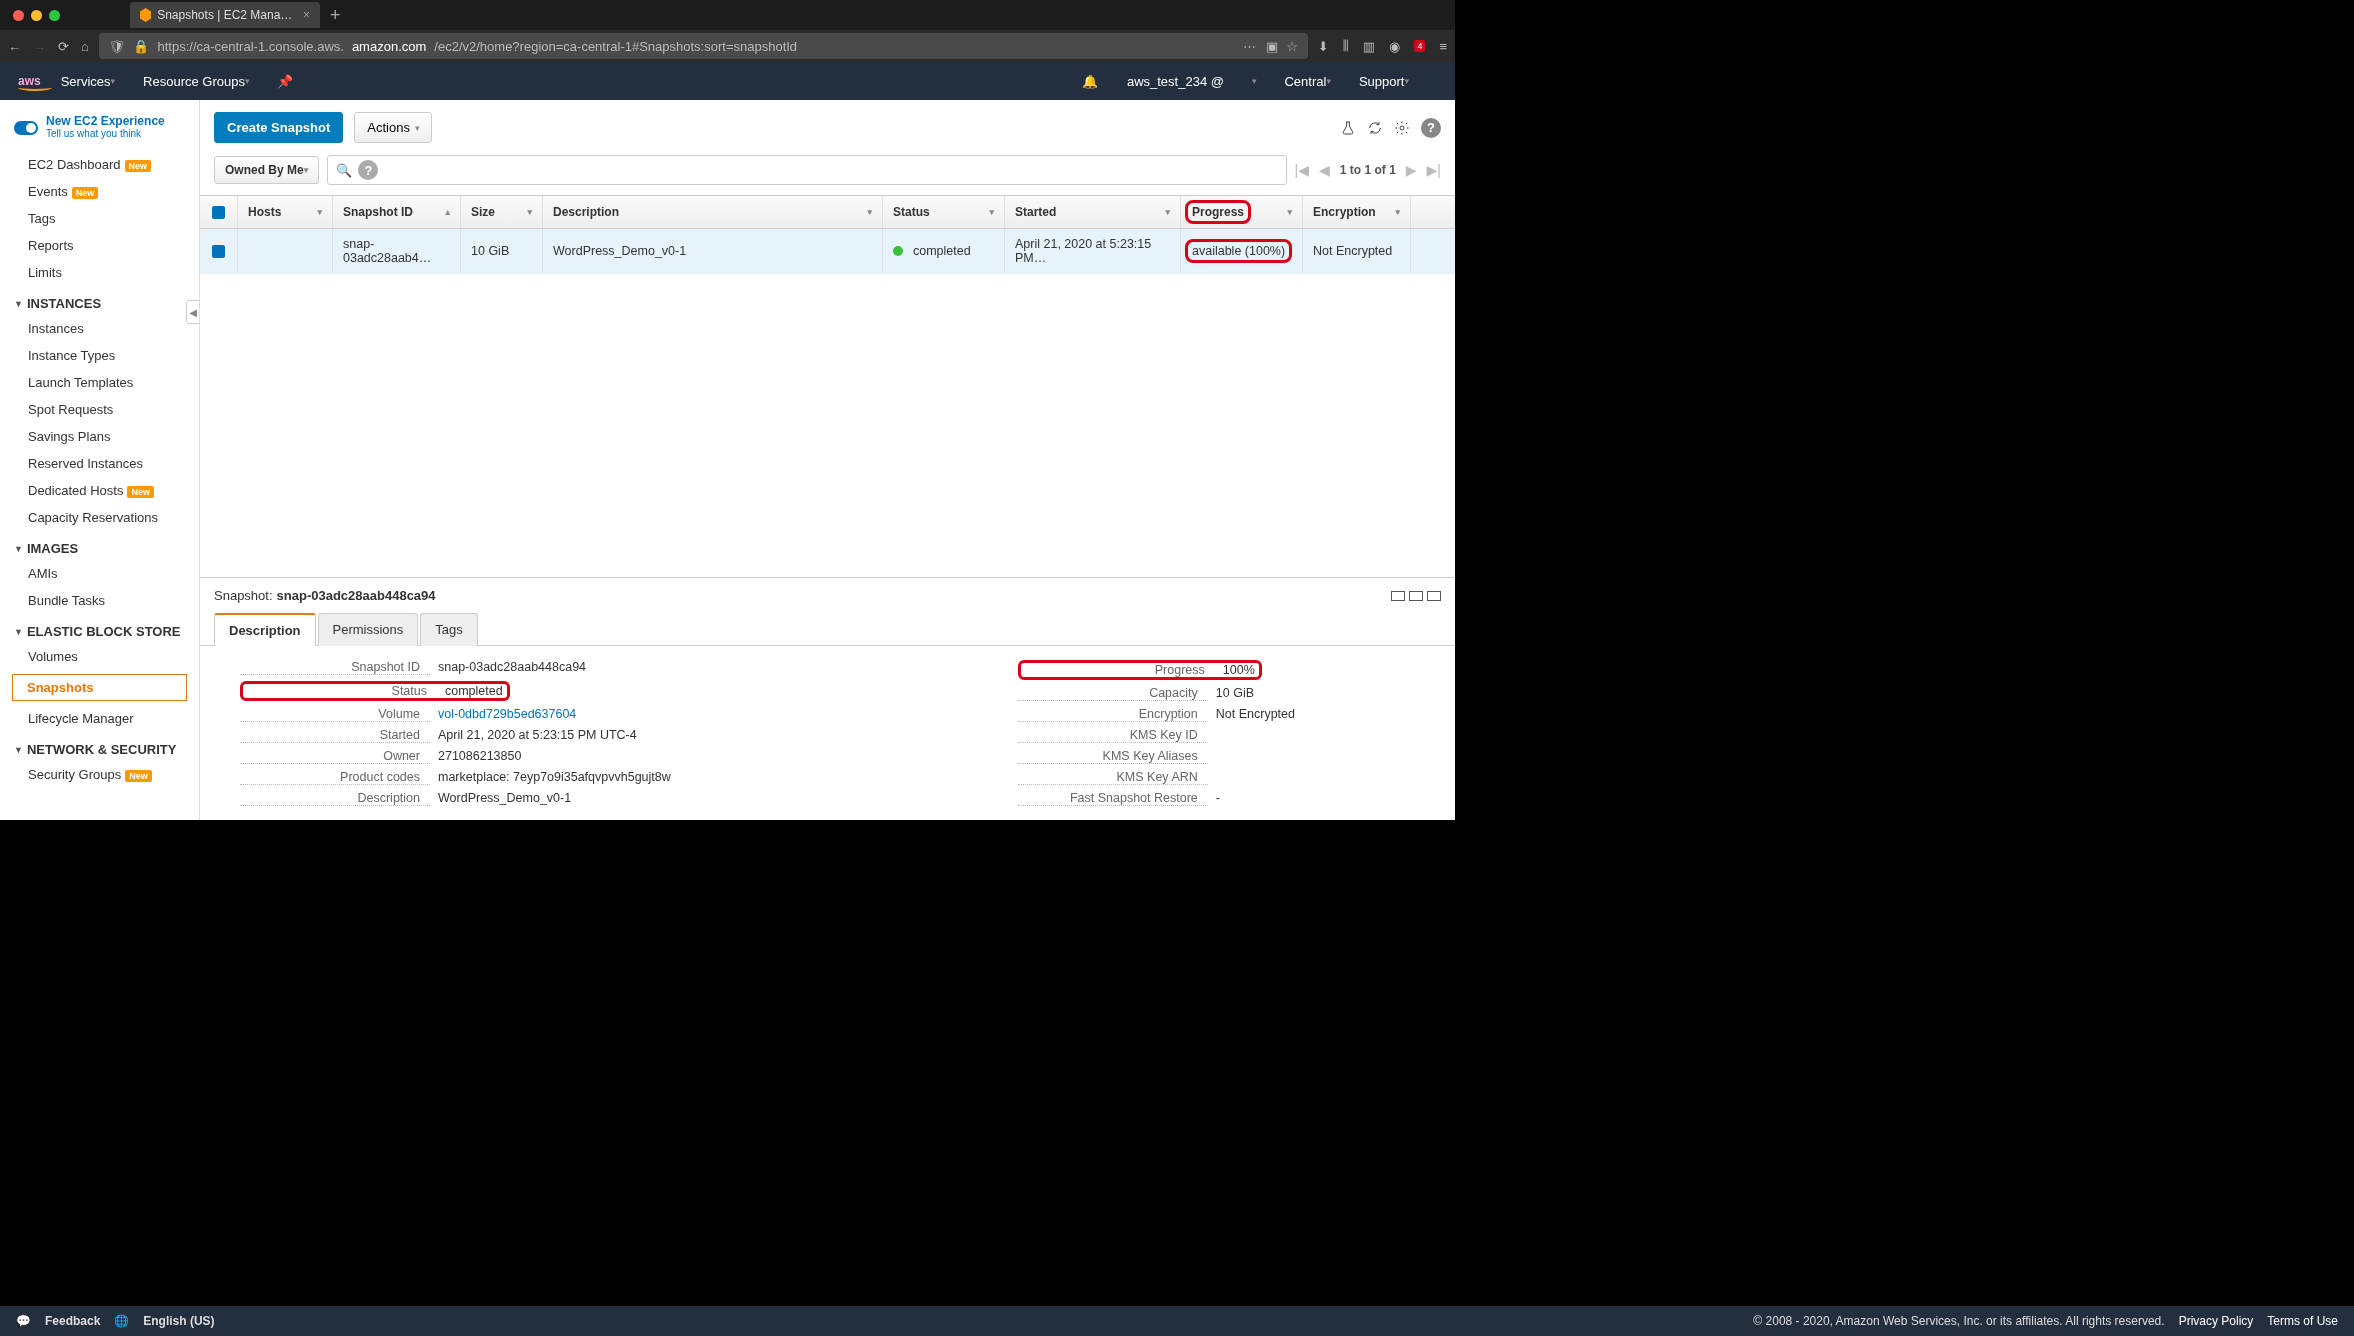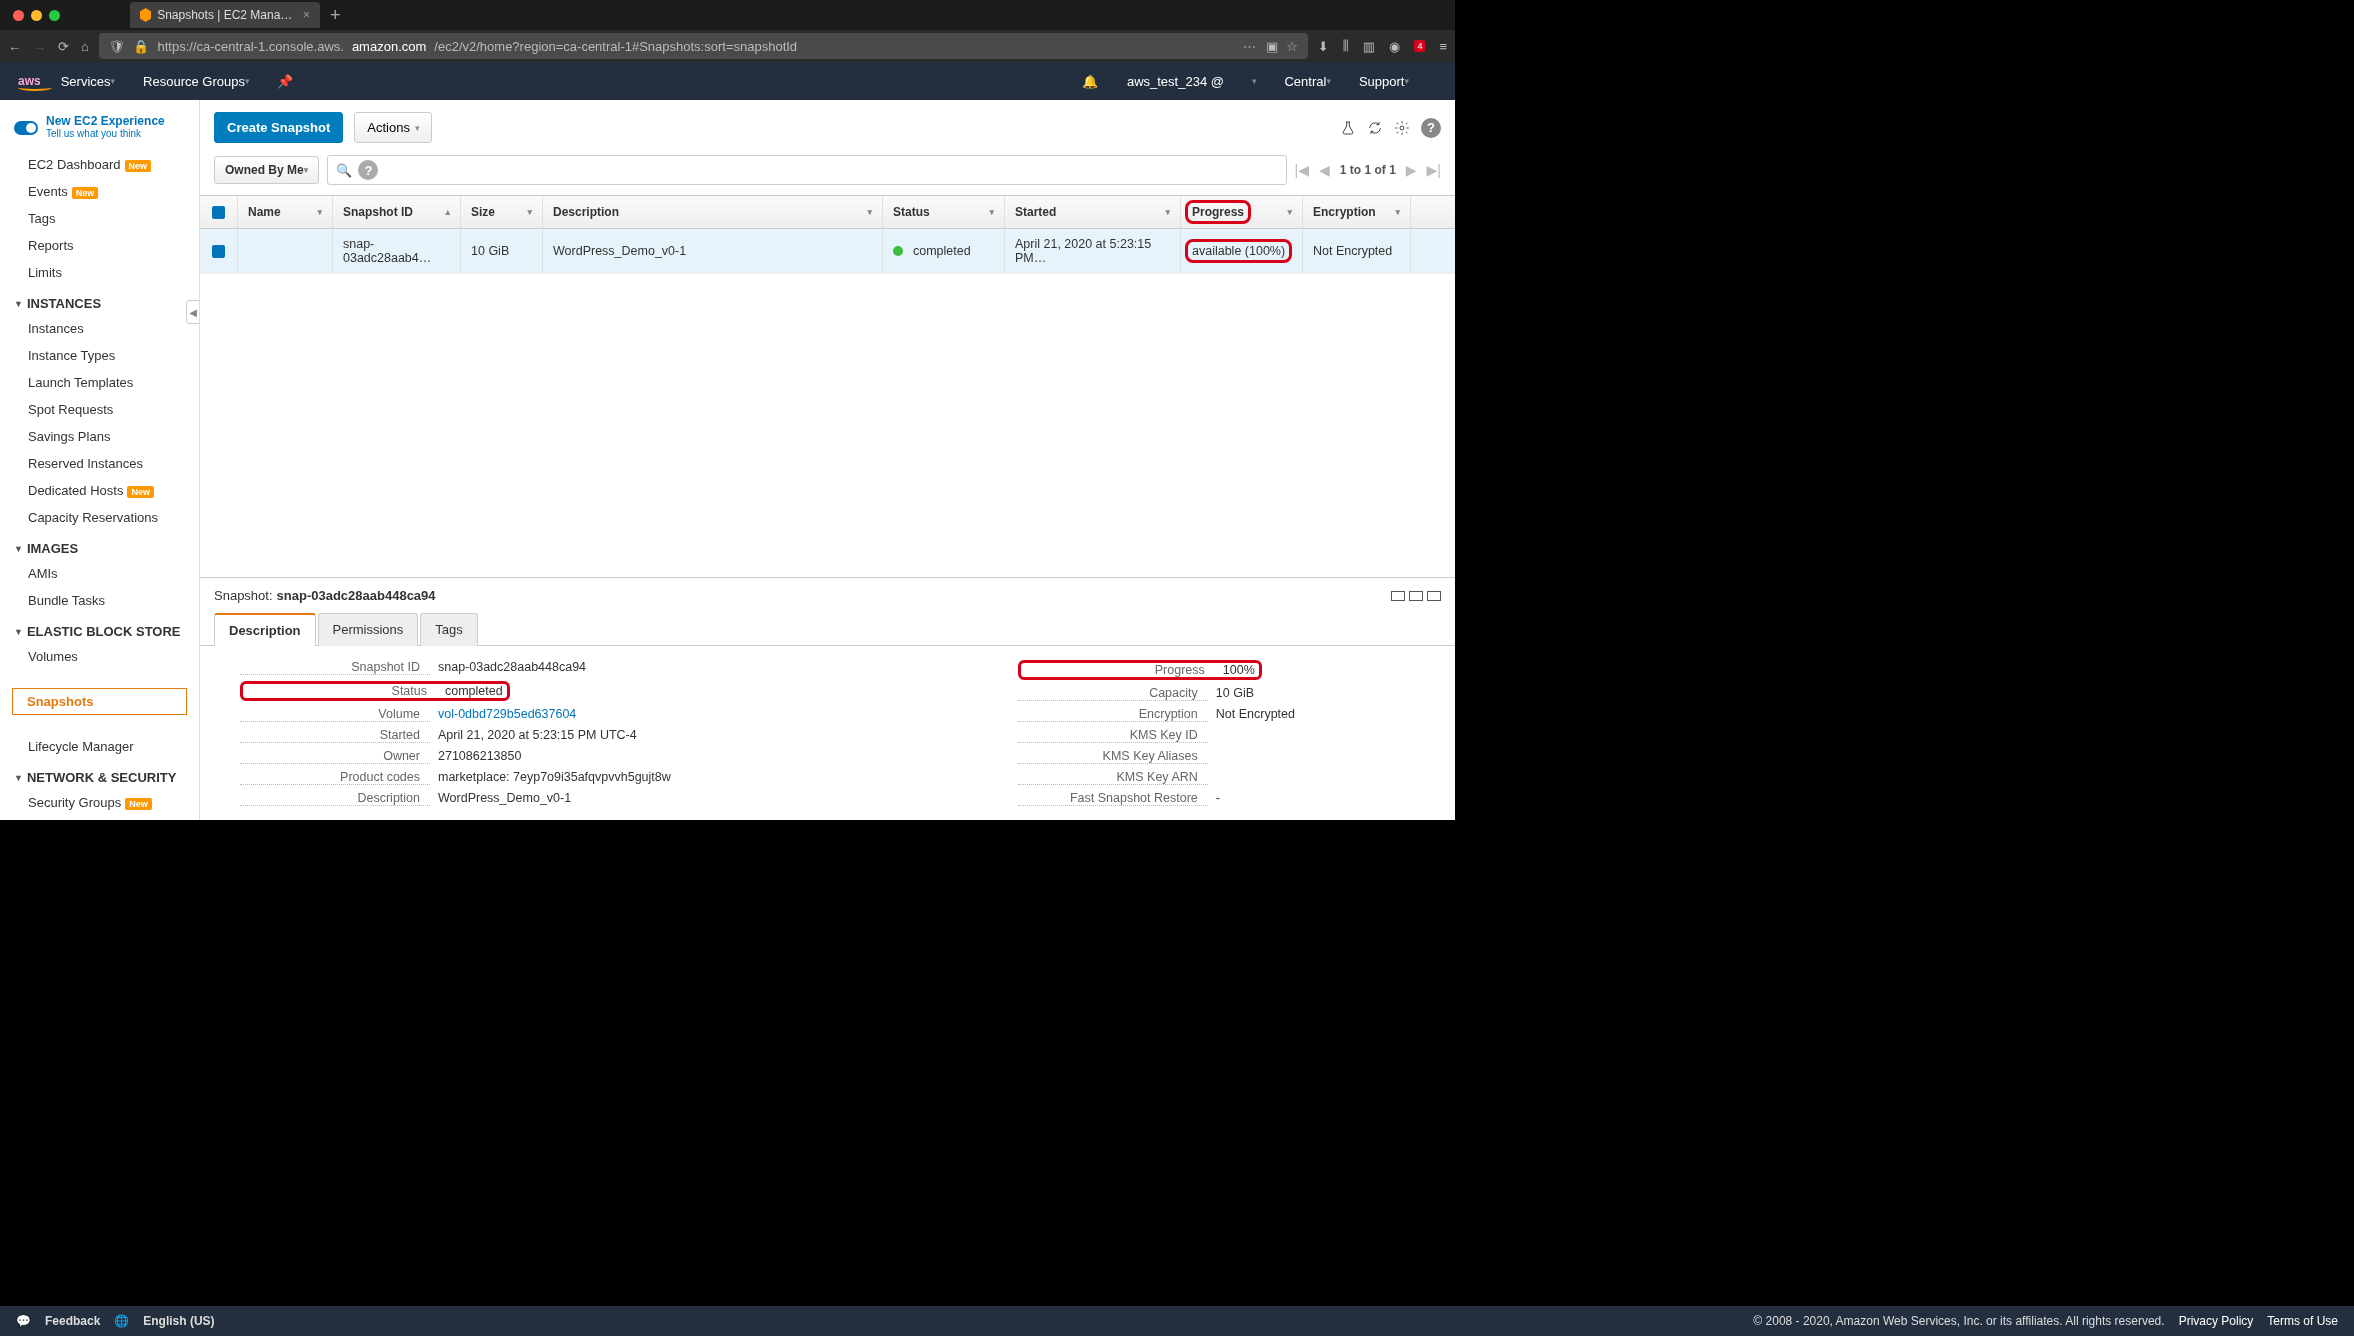--- a/index.html
+++ b/index.html
@@ -27,21 +27,21 @@
 .hdr-spacer{flex:1}
 .main{display:flex;background:#fff;height:720px}
 .sidebar{width:200px;border-right:1px solid #ddd;padding:10px 0;font-size:13px;overflow:hidden;position:relative}
 .collapse-handle{position:absolute;right:-1px;top:200px;width:14px;height:24px;background:#fff;border:1px solid #ccc;border-radius:3px 0 0 3px;display:flex;align-items:center;justify-content:center;color:#888;font-size:10px}
 .new-exp{display:flex;align-items:center;gap:8px;padding:4px 14px 12px}
 .toggle{width:24px;height:14px;background:#0073bb;border-radius:8px;position:relative;flex-shrink:0;margin-top:2px}
 .toggle::after{content:"";position:absolute;width:10px;height:10px;background:#fff;border-radius:50%;top:2px;right:2px}
 .new-exp-txt{color:#0073bb;font-weight:bold;font-size:12px}
 .new-exp-sub{color:#0073bb;font-size:10px;font-weight:normal}
 .side-link{padding:6px 14px 6px 28px;color:#333;cursor:pointer}
-.side-link.active{color:#e47911;font-weight:bold;border:1px solid #e47911;margin:18px 12px;padding:5px 4px 5px 14px}
+.side-link.active{color:#e47911;font-weight:bold;border:1px solid #e47911;margin:4px 12px;padding:5px 4px 5px 14px}
 .side-hdr{padding:10px 14px 4px;font-weight:bold;color:#333;display:flex;align-items:center;gap:4px}
 .side-hdr::before{content:"▼";font-size:9px;color:#555}
 .pill-new{background:#ff9900;color:#fff;font-size:9px;padding:1px 4px;border-radius:2px;margin-left:4px;font-weight:bold}
 .content{flex:1;display:flex;flex-direction:column}
 .action-bar{padding:12px 14px;display:flex;align-items:center;gap:11px}
 .btn{padding:7px 12px;border-radius:3px;font-size:13px;cursor:pointer;border:1px solid #ccc;background:linear-gradient(#fff,#eee);display:flex;align-items:center;gap:5px}
 .btn.primary{background:#007dbc;color:#fff;border-color:#007dbc;font-weight:bold}
 .action-bar .spacer{flex:1}
 .icon-svg{width:16px;height:16px;stroke:#444;fill:none;stroke-width:1.5}
 .filter-bar{padding:0 14px 10px;display:flex;align-items:center;gap:8px}
@@ -239,21 +239,21 @@
         <span class="pn">▶|</span>
       </div>
     </div>
 
     <div class="table">
       <div class="thead">
         <div class="th col-chk">
             <div class="chk"></div>
           </div>
         <div class="th col-name">
-            <span>Name</span>
+            <span>Hosts</span>
             <span class="sort">▾</span>
           </div>
         <div class="th col-snapid">
             <span>Snapshot ID</span>
             <span class="sort">▴</span>
           </div>
         <div class="th col-size">
             <span>Size</span>
             <span class="sort">▾</span>
           </div>

